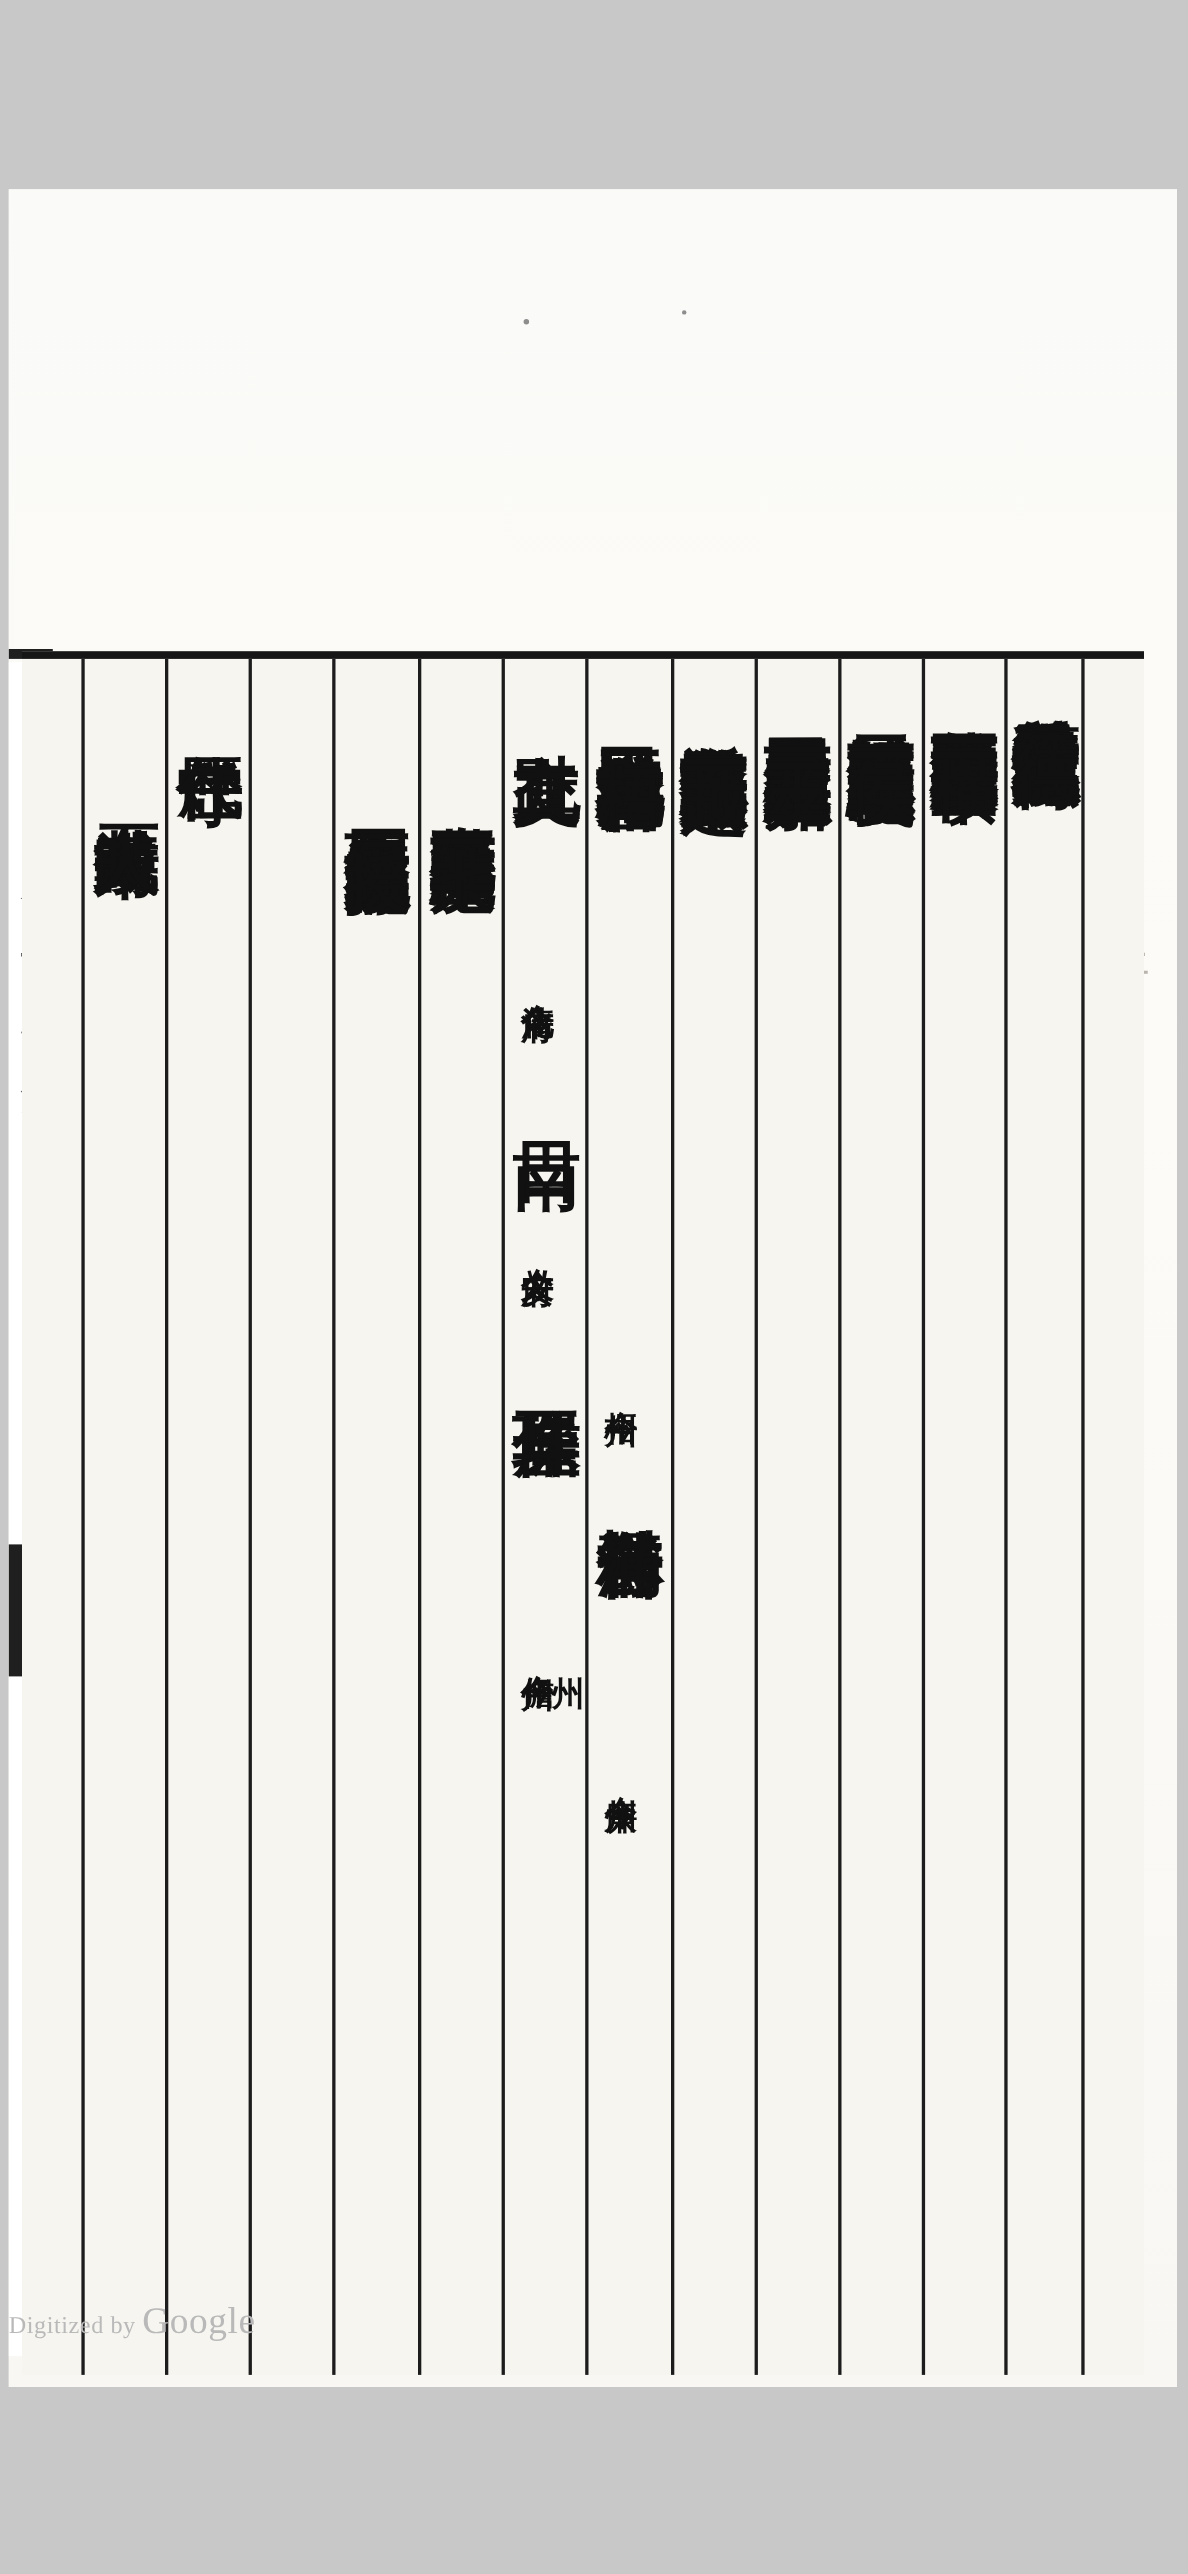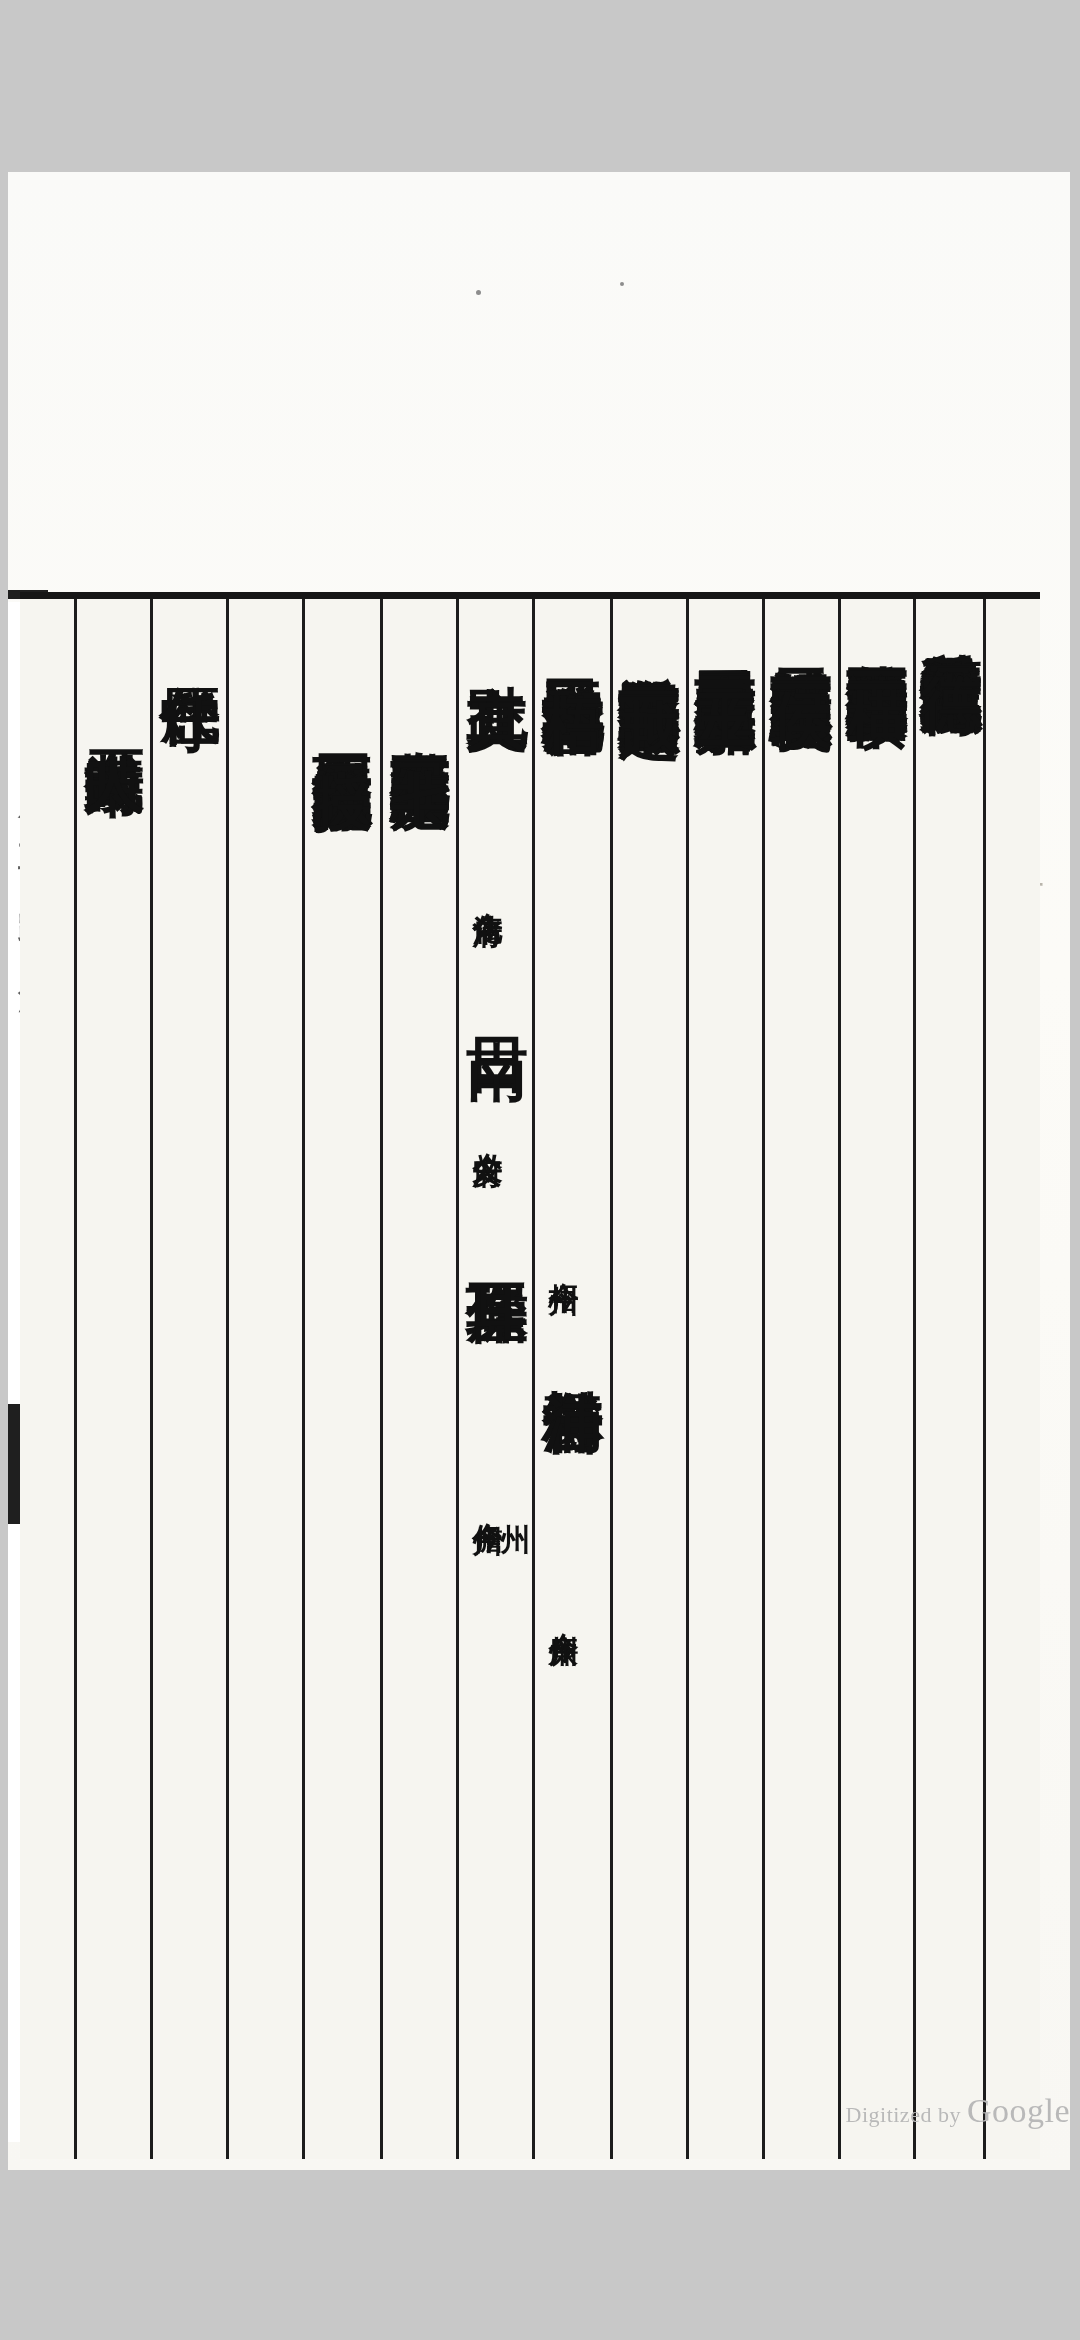--- a/index.html
+++ b/index.html
@@ -115,21 +115,21 @@
     position: absolute;
     background: #8d8d8d;
     border-radius: 50%;
   }
   
   .watermark {
     position: absolute;
     left: 0;
     width: 1062px;
     bottom: 40px;
-    text-align: right;
+    text-align: left;
     color: #b9b9b9;
     font-family: "Liberation Serif", serif;
   }
   .watermark .dig {
     font-size: 22px;
     letter-spacing: 0.5px;
   }
   .watermark .goog {
     font-size: 34px;
     letter-spacing: 0.5px;

